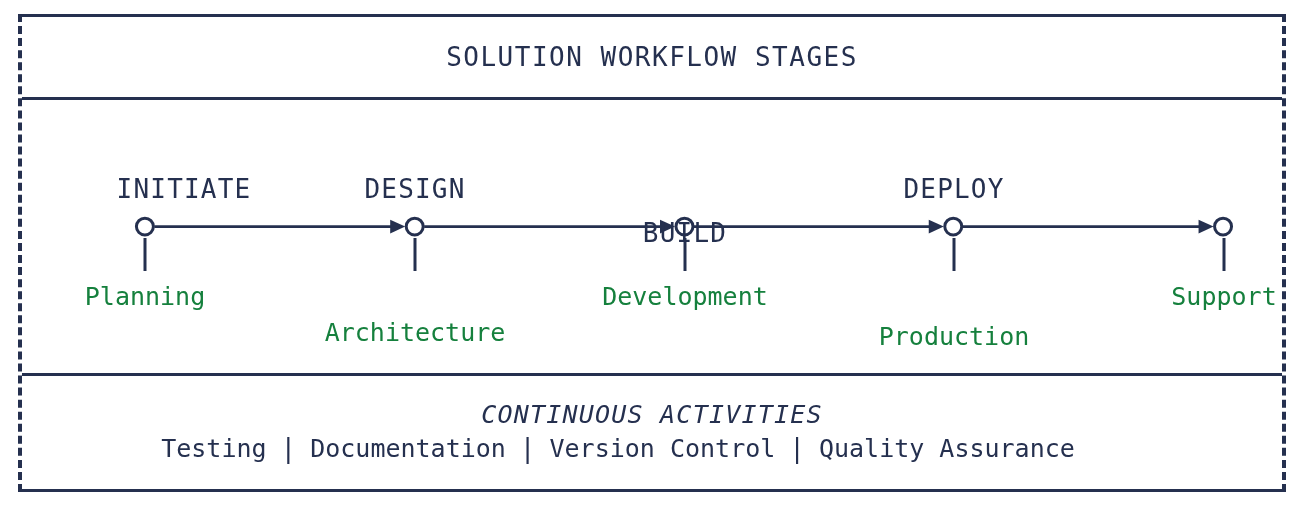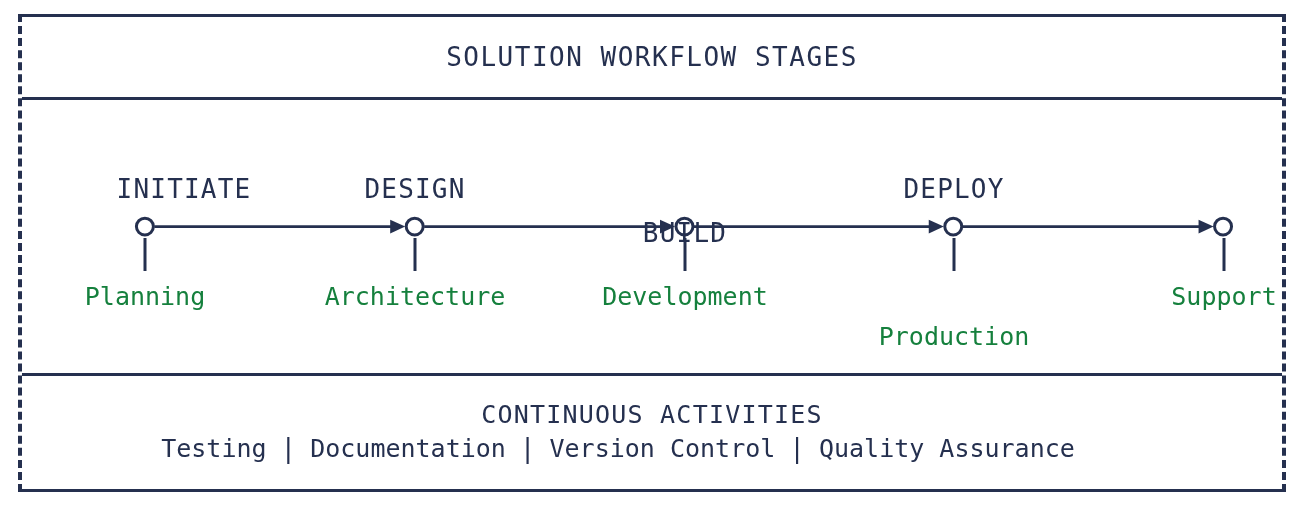--- a/index.html
+++ b/index.html
@@ -115,20 +115,21 @@
     flex-direction: column;
     align-items: center;
     justify-content: center;
   }
   .footer-title {
     font-size: 25px;
     letter-spacing: 1.2px;
     margin-bottom: 4px;
     white-space: nowrap;
     color: #25304f;
+    font-style: italic;
   }
   .footer-items {
     font-size: 25px;
     white-space: nowrap;
     color: #25304f;
     display: flex;
     align-items: flex-end;
     position: relative;
     left: -34px;
   }
@@ -163,21 +164,21 @@
           <circle cx="393" cy="128" r="8.5" fill="#ffffff" stroke="#25304f" stroke-width="3"></circle>
           <circle cx="663" cy="128" r="8.5" fill="#ffffff" stroke="#25304f" stroke-width="3"></circle>
           <circle cx="932" cy="128" r="8.5" fill="#ffffff" stroke="#25304f" stroke-width="3"></circle>
           <circle cx="1202" cy="128" r="8.5" fill="#ffffff" stroke="#25304f" stroke-width="3"></circle>
         </svg>
     <div class="stage-label" style="left: 123px; margin-left: 39px;">INITIATE</div>
         <div class="tick" style="left: 123px;"></div>
         <div class="sub-label" style="left: 123px;">Planning</div>
         <div class="stage-label" style="left: 393px;">DESIGN</div>
         <div class="tick" style="left: 393px;"></div>
-        <div class="sub-label" style="left: 393px;">Architecture</div>
+        <div class="sub-label" style="left: 393px; margin-top: 36px;">Architecture</div>
         <div class="stage-label" style="left: 663px; margin-top: 44px;">BUILD</div>
         <div class="tick" style="left: 663px;"></div>
         <div class="sub-label" style="left: 663px;">Development</div>
         <div class="stage-label" style="left: 932px;">DEPLOY</div>
         <div class="tick" style="left: 932px;"></div>
         <div class="sub-label" style="left: 932px; margin-top: 40px;">Production</div>
         <div class="tick" style="left: 1202px;"></div>
         <div class="sub-label" style="left: 1202px;">Support</div>
       </div>
   </div>

